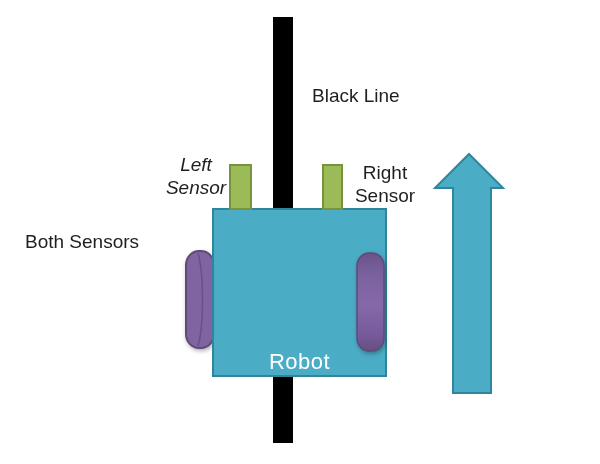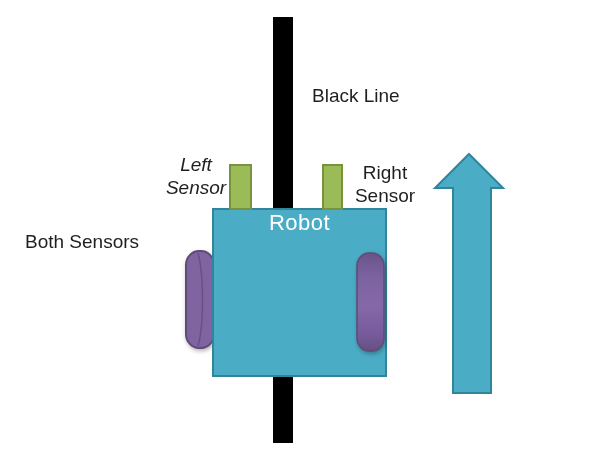--- a/index.html
+++ b/index.html
@@ -32,21 +32,21 @@
     left:184px;top:249px;width:32px;height:101px;
     z-index:2;
     filter:drop-shadow(1px 2px 2px rgba(0,0,0,0.30));
   }
   .robot-body{
     left:212px;top:208px;width:175px;height:169px;
     box-sizing:border-box;
     background:var(--robot-fill);
     border:2px solid var(--robot-border);
     z-index:3;
-    display:flex;align-items:flex-start;justify-content:center;
+    display:flex;align-items:flex-end;justify-content:center;
   }
   .robot-label{
     color:#FFFFFF;
     font-size:22px;
     letter-spacing:0.5px;
   }
   .right-wheel{
     left:356px;top:252px;width:29px;height:100px;
     z-index:4;
     filter:drop-shadow(1px 2px 2px rgba(0,0,0,0.30));

